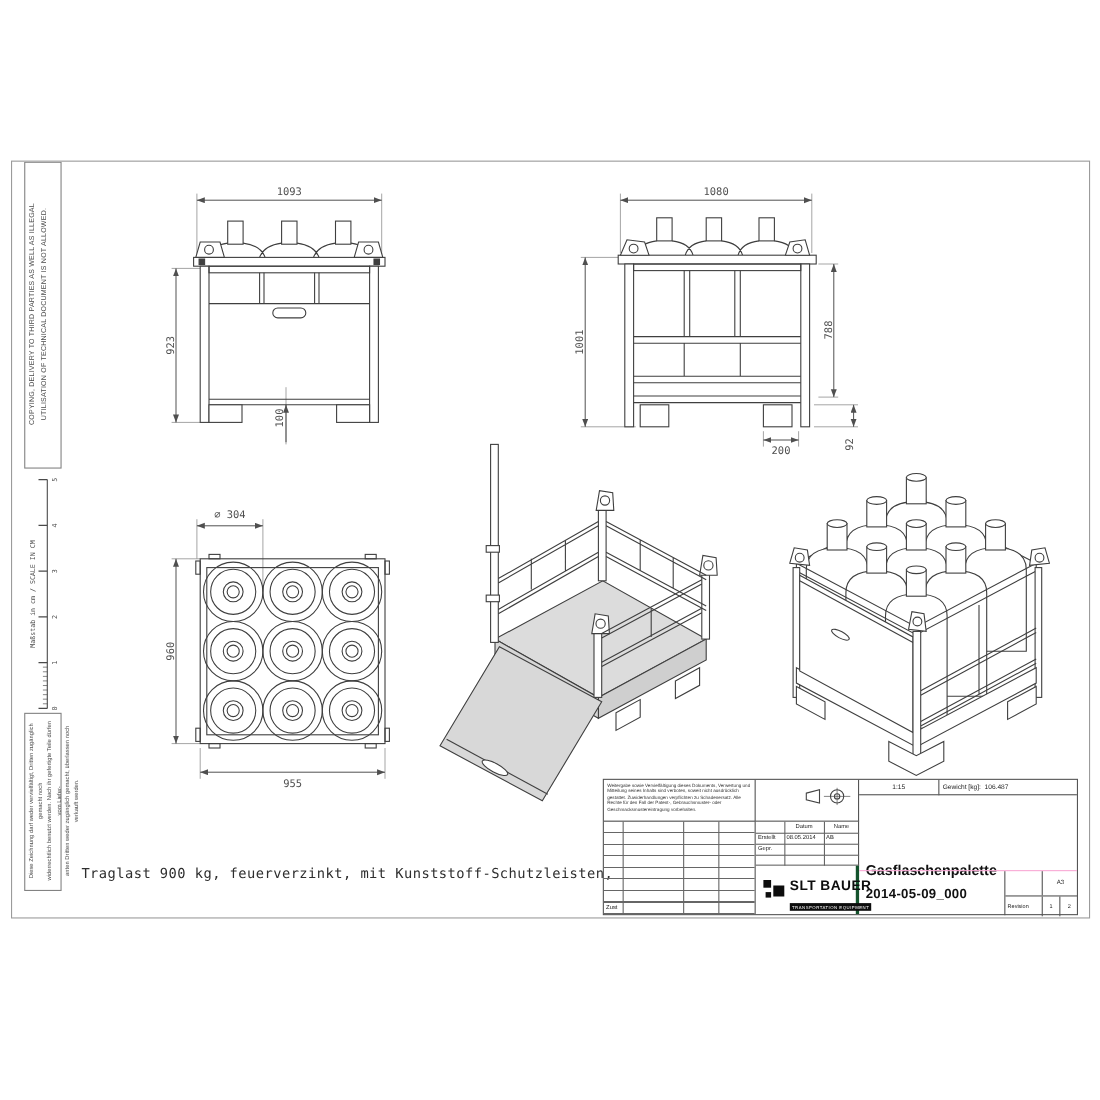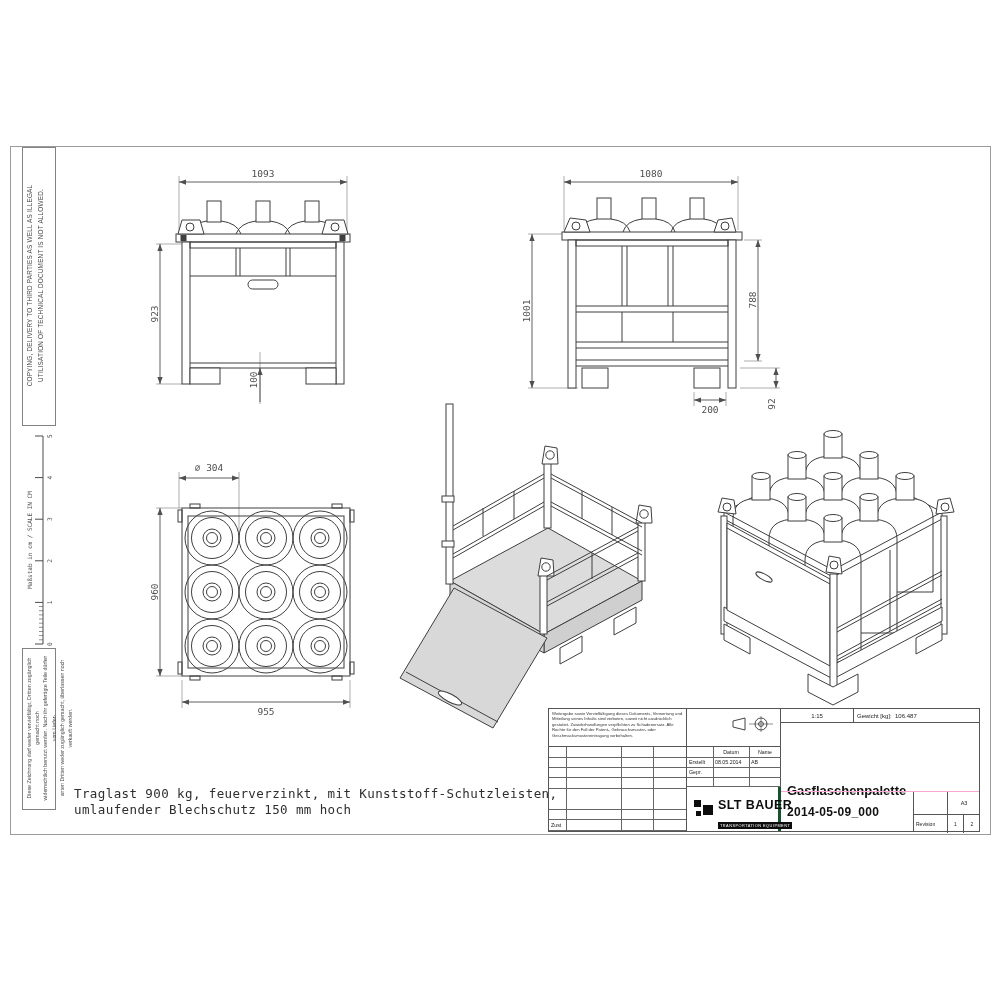--- a/index.html
+++ b/index.html
@@ -357,21 +357,20 @@
       <circle cx="144" cy="149" r="4" fill="#fff"></circle>
 
     <polygon points="118,258 143,271 168,258 168,276 143,289 118,276" fill="#fff"></polygon>
     <polygon points="34,208 60,222 60,238 34,224" fill="#fff"></polygon>
     <polygon points="226,222 252,208 252,224 226,238" fill="#fff"></polygon>
   </g>
 </svg>
 
 <div class="abs note" style="left:74px;top:786px;">
   <div>Traglast 900 kg, feuerverzinkt, mit Kunststoff-Schutzleisten,</div>
-  <div>umlaufender Blechschutz 150 mm hoch</div>
 </div>
 
 <div class="abs tb" style="left:548px;top:708px;width:430px;height:122px;">
 
   <div class="cell disclaimer" style="left:0;top:0;width:138px;height:38px;border-right:1px solid #555;border-bottom:1px solid #555;">Weitergabe sowie Vervielfältigung dieses Dokuments, Verwertung und Mitteilung seines Inhalts sind verboten, soweit nicht ausdrücklich gestattet. Zuwiderhandlungen verpflichten zu Schadenersatz. Alle Rechte für den Fall der Patent-, Gebrauchsmuster- oder Geschmacksmustereintragung vorbehalten.</div>
 
   <div class="cell rev-rows" style="left:0;top:38px;width:138px;height:84px;border-right:1px solid #555;">
     <div class="vline" style="left:17px;top:0;height:84px;"></div>
     <div class="vline" style="left:72px;top:0;height:84px;"></div>
     <div class="vline" style="left:104px;top:0;height:84px;"></div>

